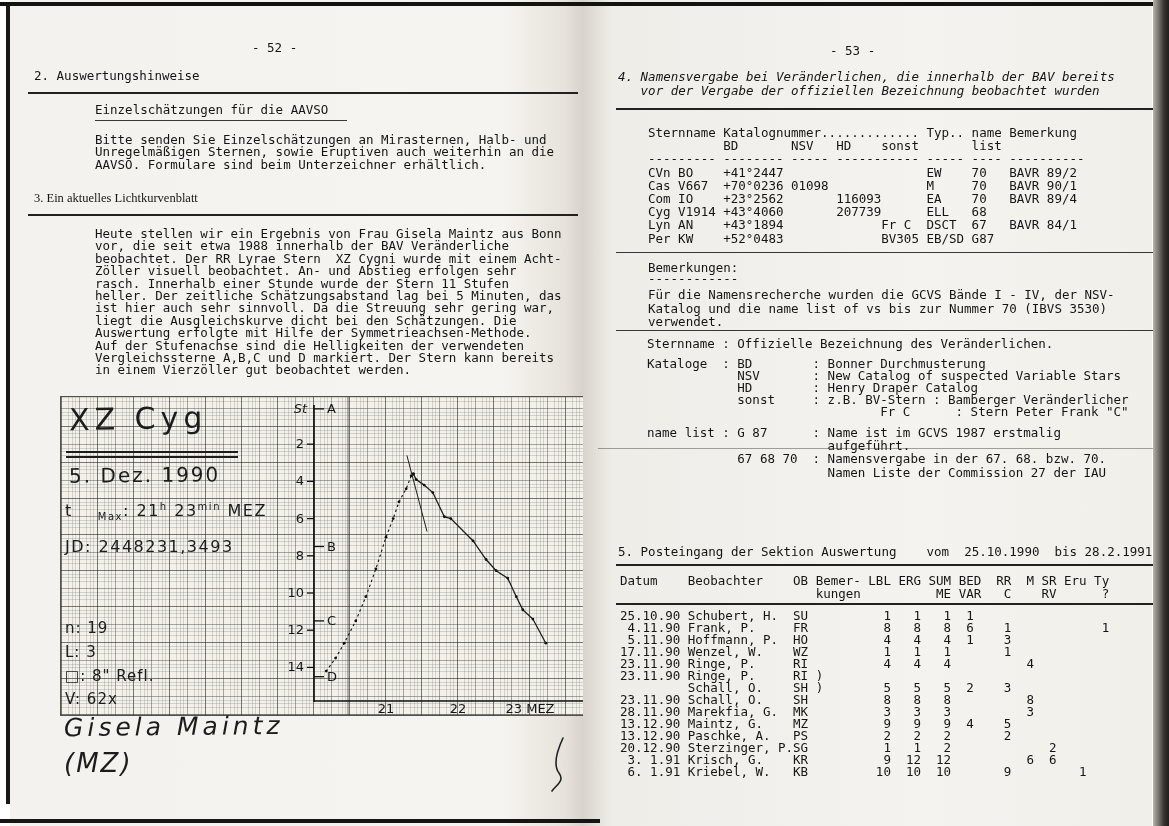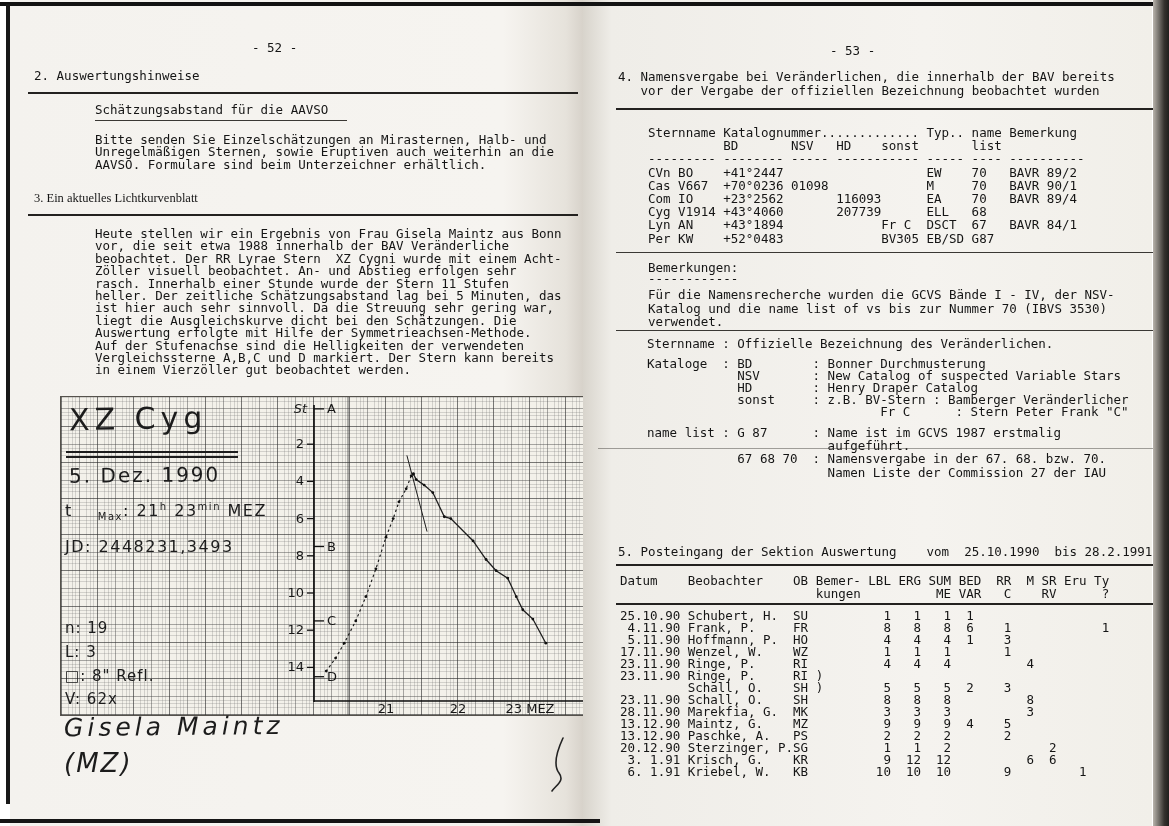--- a/index.html
+++ b/index.html
@@ -13,21 +13,21 @@
   .edge-top{position:absolute;left:0;top:2px;width:1169px;height:4px;background:#121212;}
   .edge-left{position:absolute;left:6px;top:4px;width:4px;height:800px;background:#181818;}
   .edge-right{position:absolute;right:0;top:0;width:16px;height:826px;
     background:linear-gradient(90deg,#b9b4ac,#35332f 70%,#201f1d);}
   .edge-bottom{position:absolute;left:0;top:819px;width:600px;height:4px;background:#151515;}
 
   .abs{position:absolute;}
   .mono{font-family:"DejaVu Sans Mono",monospace;font-size:12.5px;line-height:12.4px;
         white-space:pre;color:#151515;}
   .lh13{line-height:13.2px;} .lh135{line-height:13.5px;}
-  .lh14{line-height:14px;} .lh11{line-height:11px;} .lh120{line-height:12px;}
+  .lh14{line-height:14px;font-style:italic;} .lh11{line-height:11px;} .lh120{line-height:12px;}
   .rule{position:absolute;height:2px;background:#23211f;}
   .rule-thin{position:absolute;height:1px;background:#3a3834;}
 
   
   .paper{position:absolute;left:60px;top:396px;width:528px;height:318px;
     background-color:#f3f1ea;
     background-image:
       repeating-linear-gradient(0deg,rgba(30,30,30,.34) 0px,rgba(30,30,30,.34) 1px,transparent 1px,transparent 36px),
       repeating-linear-gradient(90deg,rgba(30,30,30,.34) 0px,rgba(30,30,30,.34) 1px,transparent 1px,transparent 36px),
       repeating-linear-gradient(0deg,rgba(60,60,60,.30) 0px,rgba(60,60,60,.30) 1px,transparent 1px,transparent 18px),
@@ -51,21 +51,21 @@
 <body>
 
 <div class="scan">
 
   <div class="page page-left">
     <div class="abs mono" style="left:242px;top:42px;">- 52 -</div>
 
     <div class="abs mono" style="left:24px;top:70px;">2. Auswertungshinweise</div>
     <div class="rule" style="left:18px;top:92px;width:550px;"></div>
 
-    <div class="abs mono" style="left:85px;top:104px;">Schätzungsabstand für die AAVSO</div>
+    <div class="abs mono" style="left:85px;top:104px;">Einzelschätzungen für die AAVSO</div>
     <div class="rule-thin" style="left:85px;top:120px;width:252px;"></div>
 
     <div class="abs mono" style="left:85px;top:134px;">Bitte senden Sie Einzelschätzungen an Mirasternen, Halb- und
 Unregelmäßigen Sternen, sowie Eruptiven auch weiterhin an die
 AAVSO. Formulare sind beim Unterzeichner erhältlich.</div>
 
     <div class="abs mono" style="left:24px;top:192px;font-family:Liberation Serif, serif;">3. Ein aktuelles Lichtkurvenblatt</div>
     <div class="rule" style="left:18px;top:214px;width:550px;"></div>
 
     <div class="abs mono" style="left:85px;top:228px;">Heute stellen wir ein Ergebnis von Frau Gisela Maintz aus Bonn

